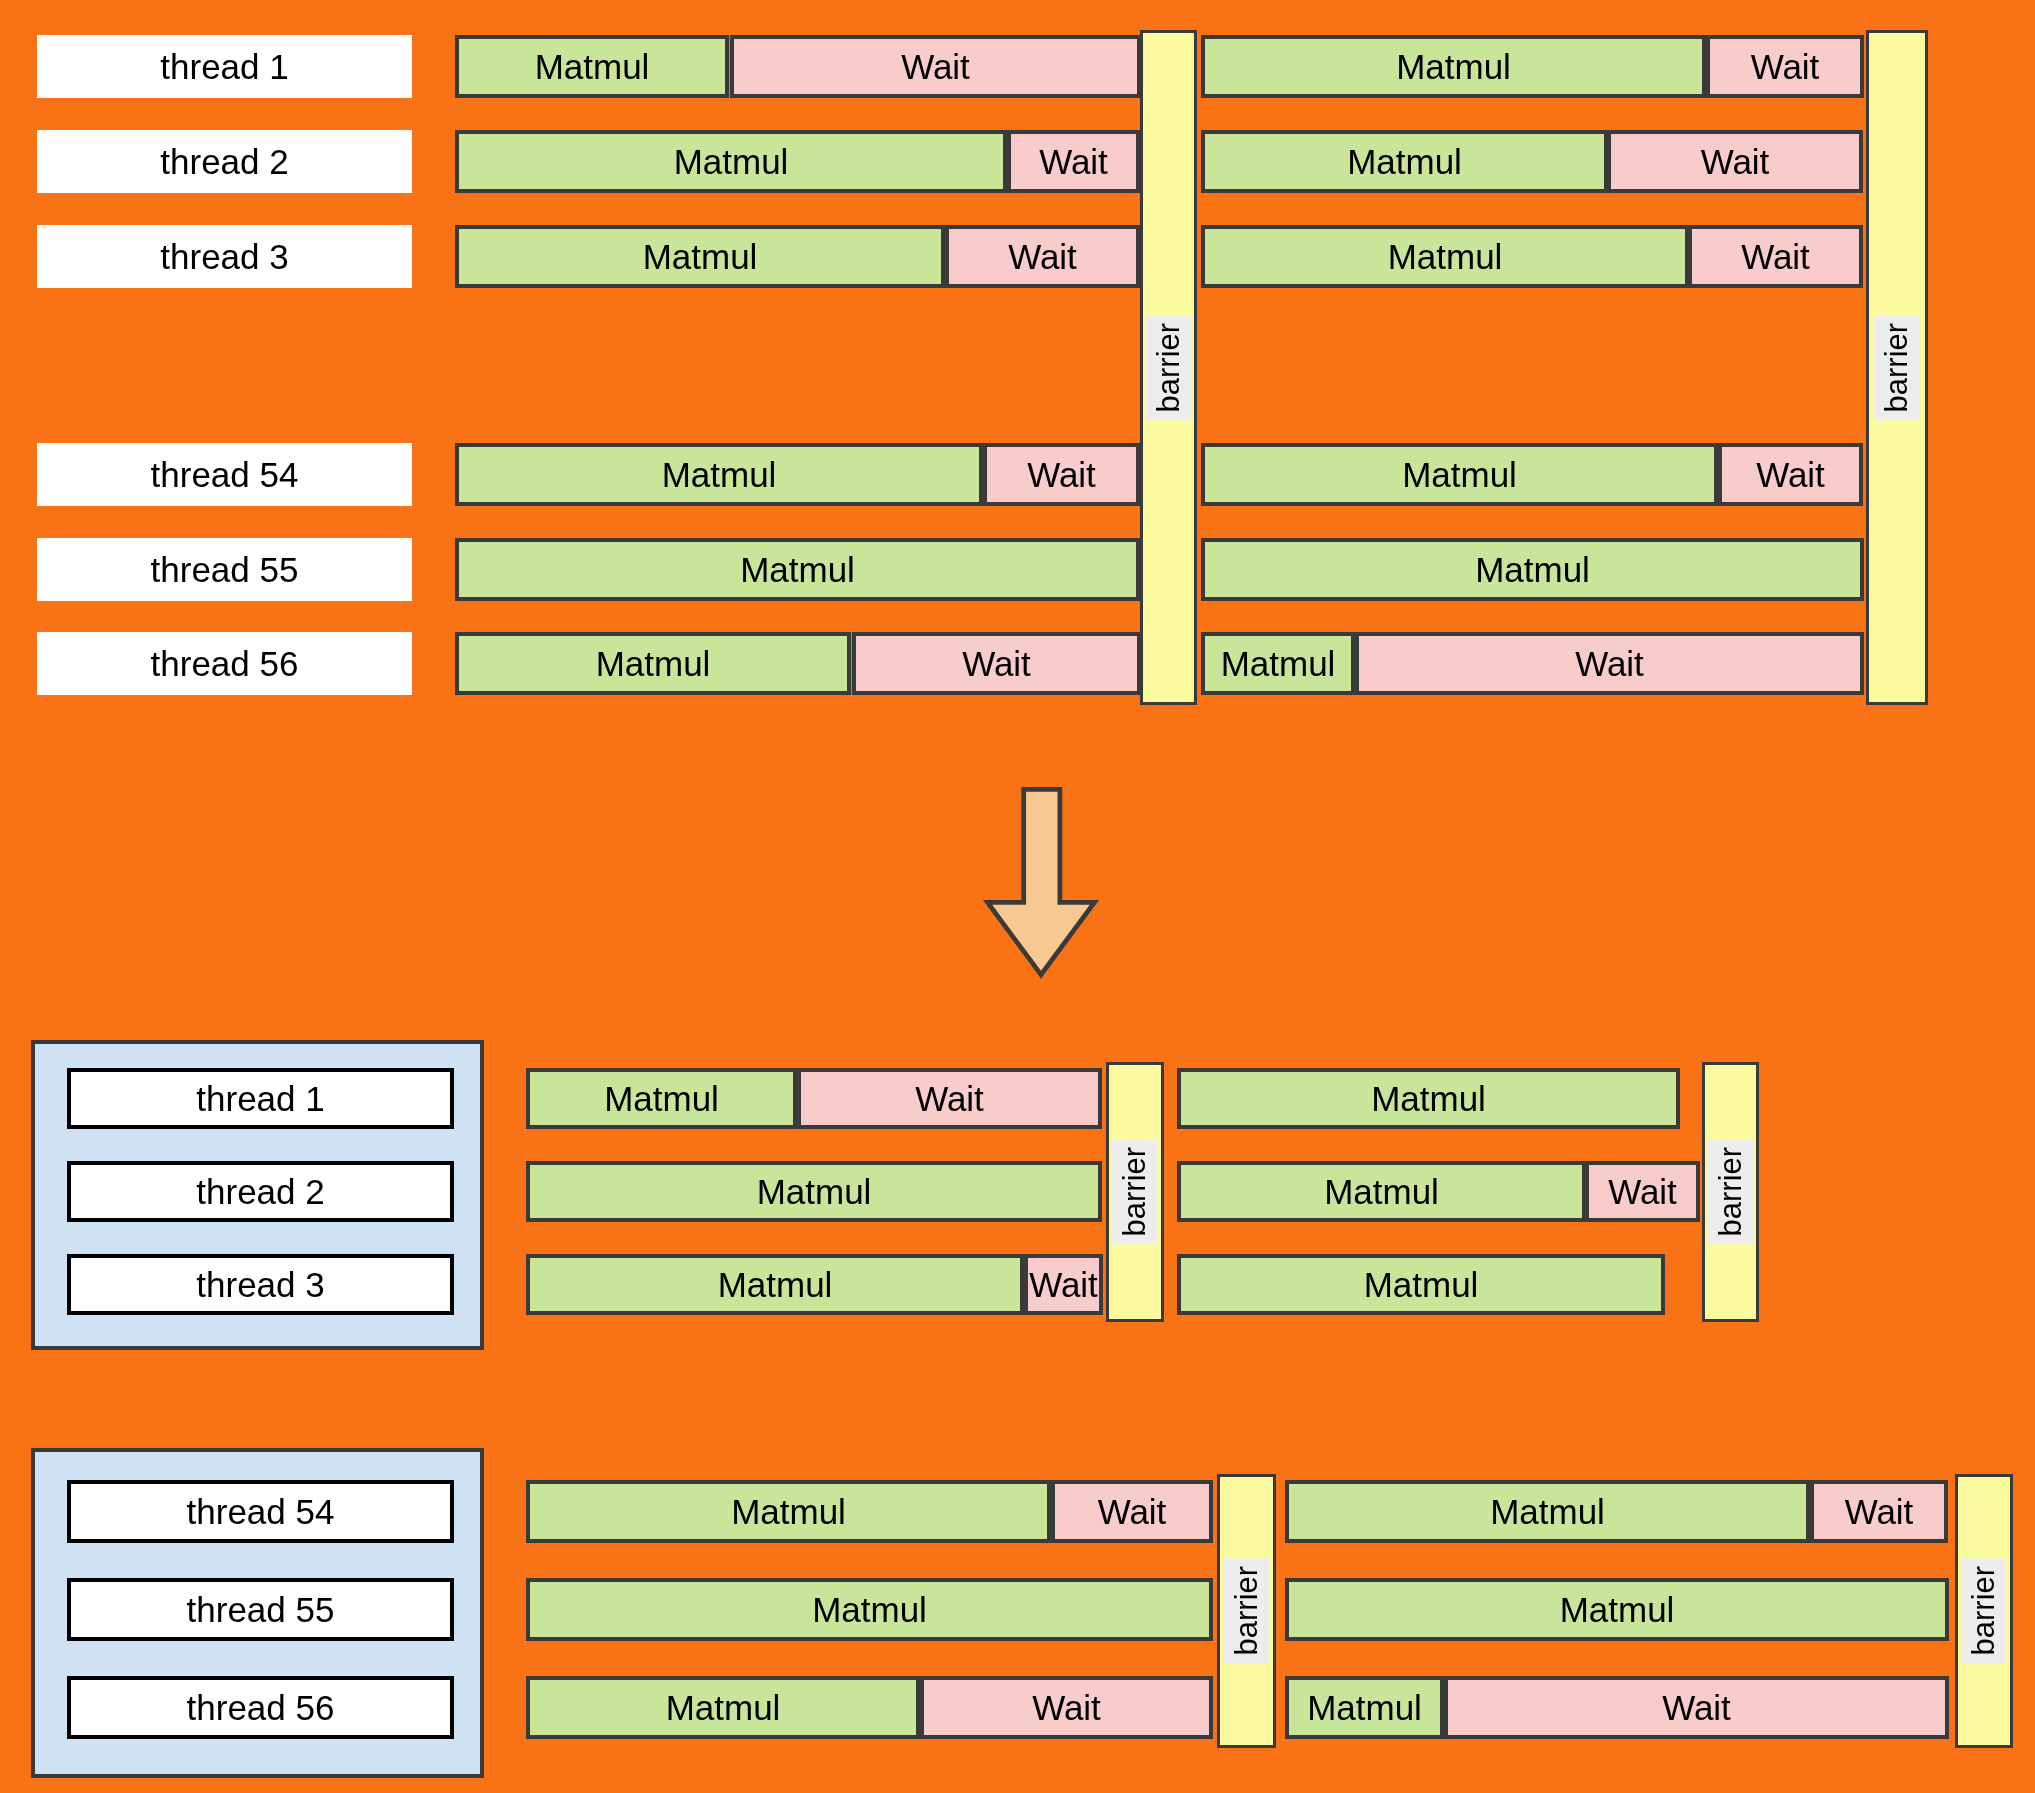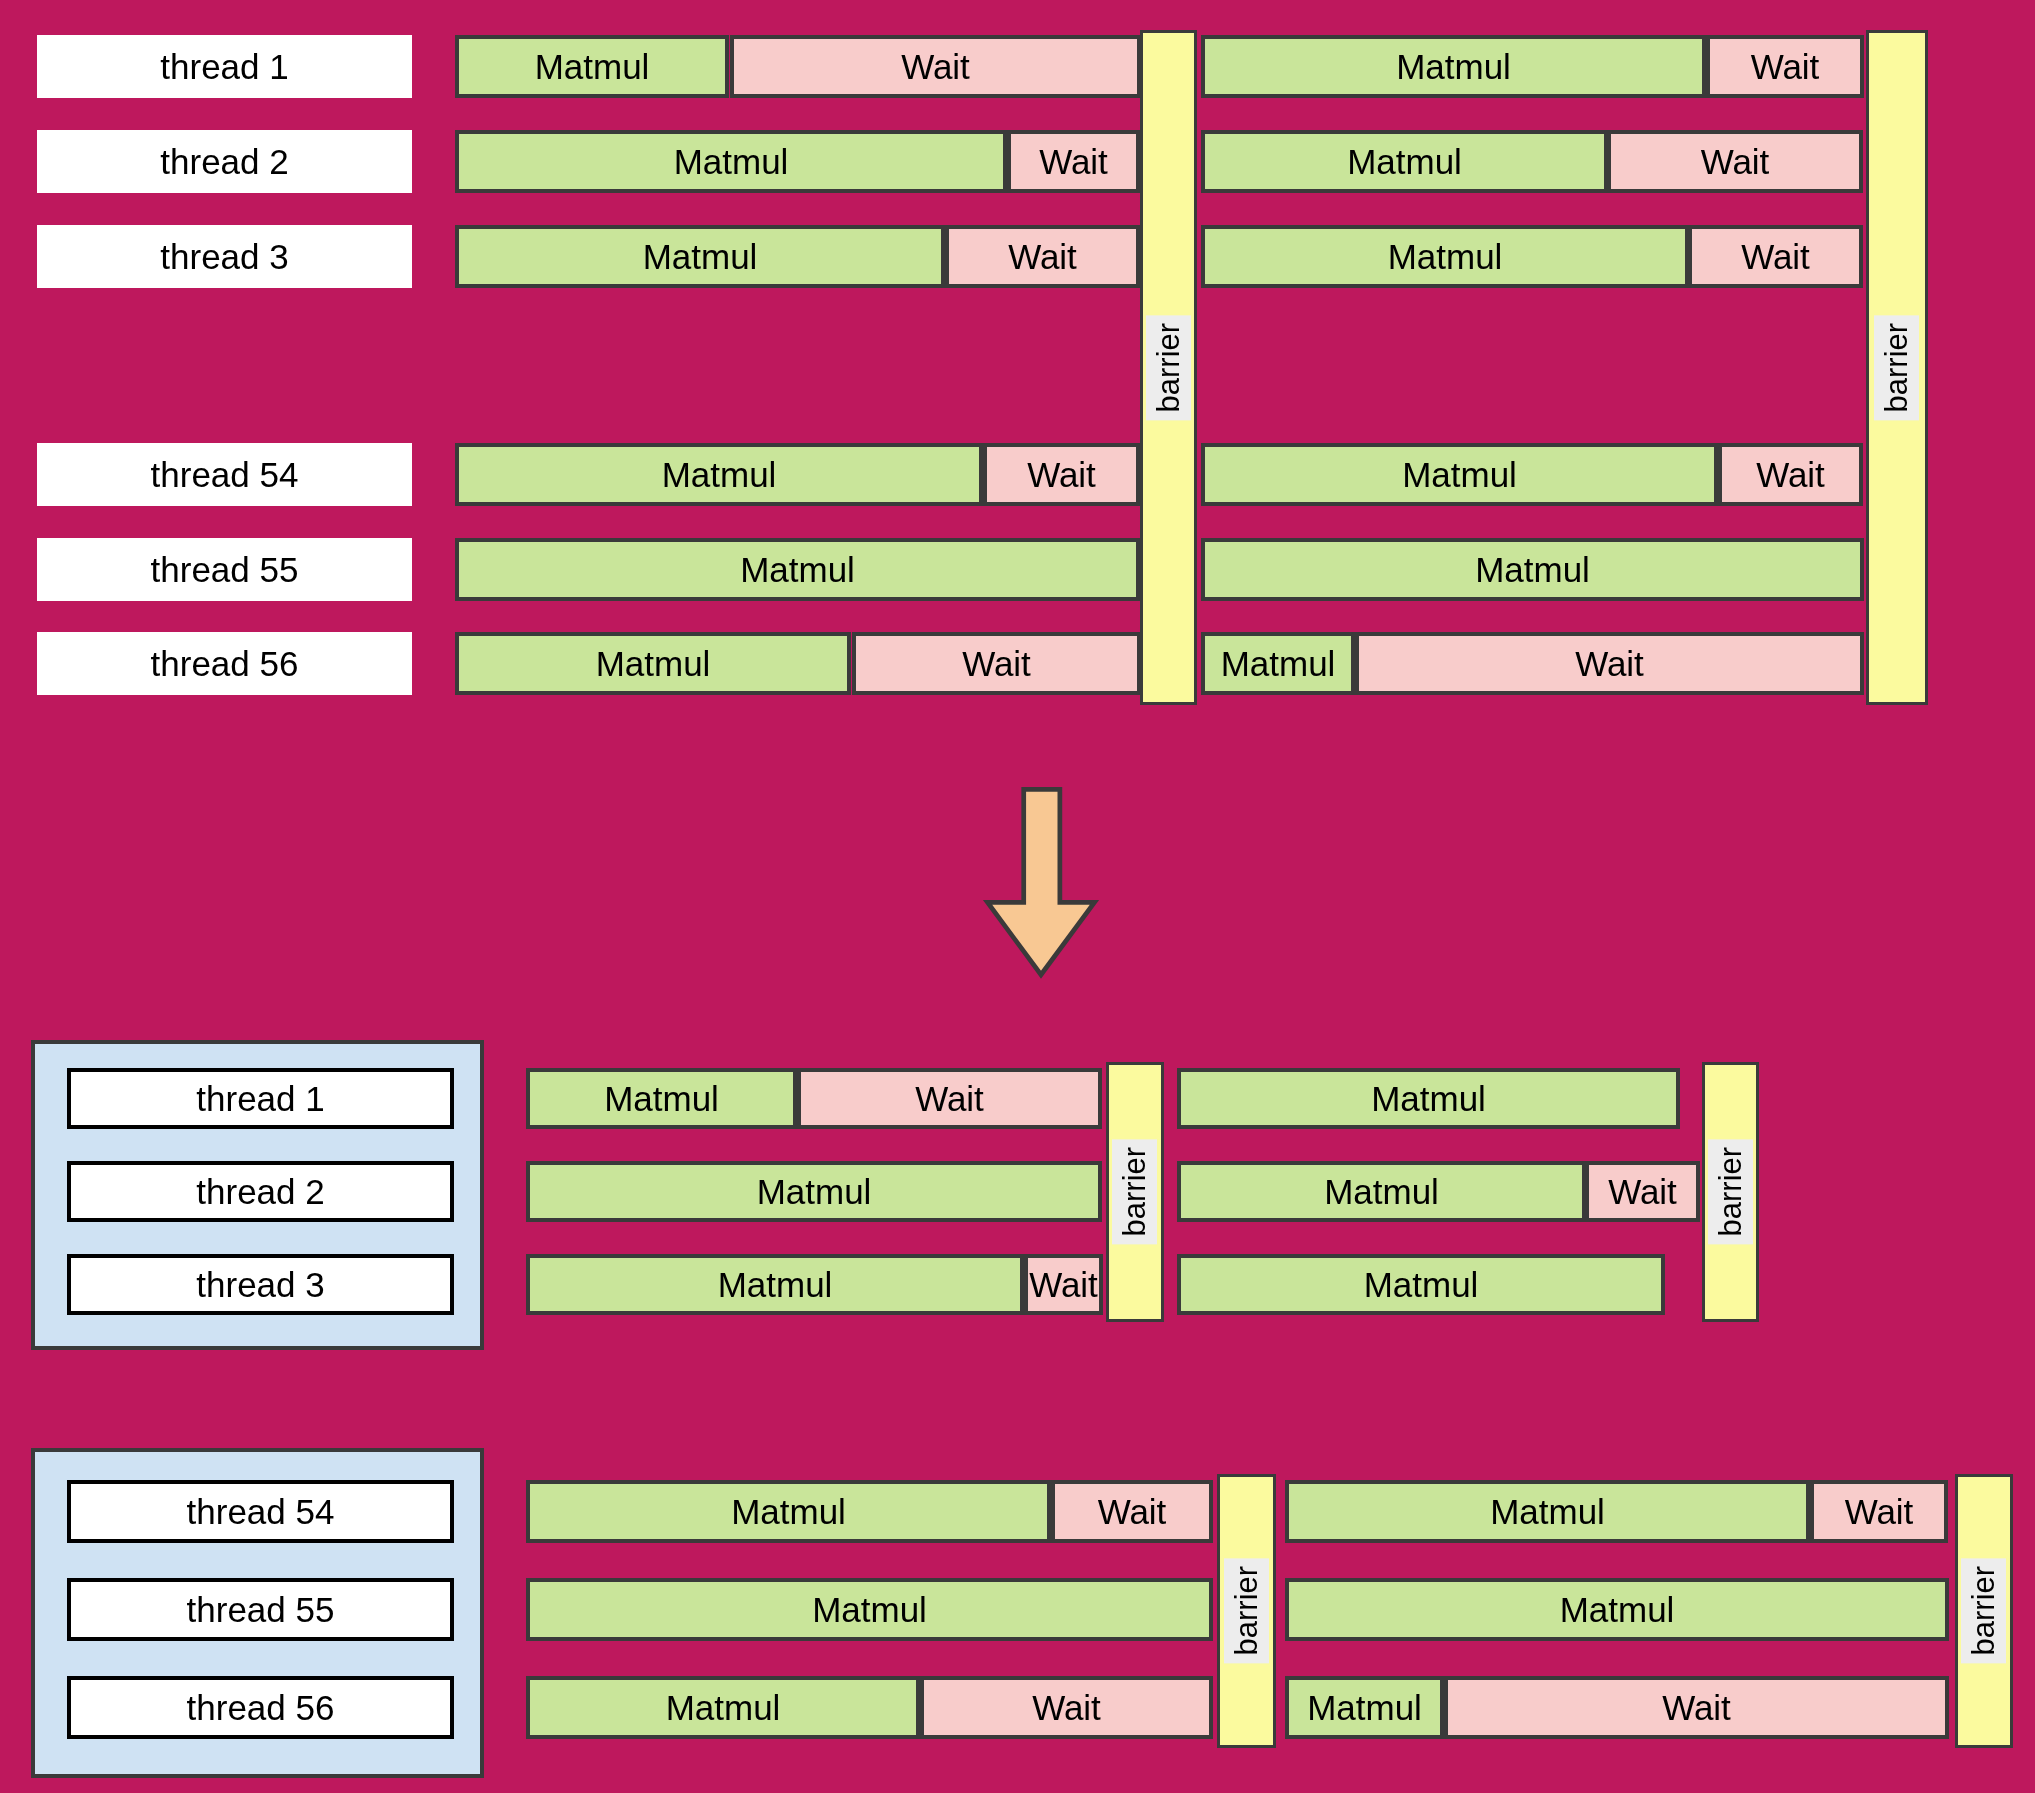--- a/index.html
+++ b/index.html
@@ -62,21 +62,21 @@
     padding: 4.7px 7.9px;
     white-space: nowrap;
   }
   .arrow-svg {
     position: absolute;
   }
 </style>
 </head>
 <body>
 
-<div id="canvas" style="background: #be185d;">
+<div id="canvas" style="background: #f97316;">
     <div class="thread-label" style="left: 37px; top: 35px; width: 375px; height: 63px; background: rgb(255, 255, 255);">
       <span>thread 1</span>
     </div>
     <div class="seg" style="left: 455px; top: 35px; width: 274px; height: 63px; background: rgb(201, 229, 154); border-color: rgb(58, 58, 58);">
       <span>Matmul</span>
     </div>
     <div class="seg" style="left: 730px; top: 35px; width: 411px; height: 63px; background: rgb(248, 204, 203); border-color: rgb(58, 58, 58);">
       <span>Wait</span>
     </div>
     <div class="seg" style="left: 1201px; top: 35px; width: 505px; height: 63px; background: rgb(201, 229, 154); border-color: rgb(58, 58, 58);">

